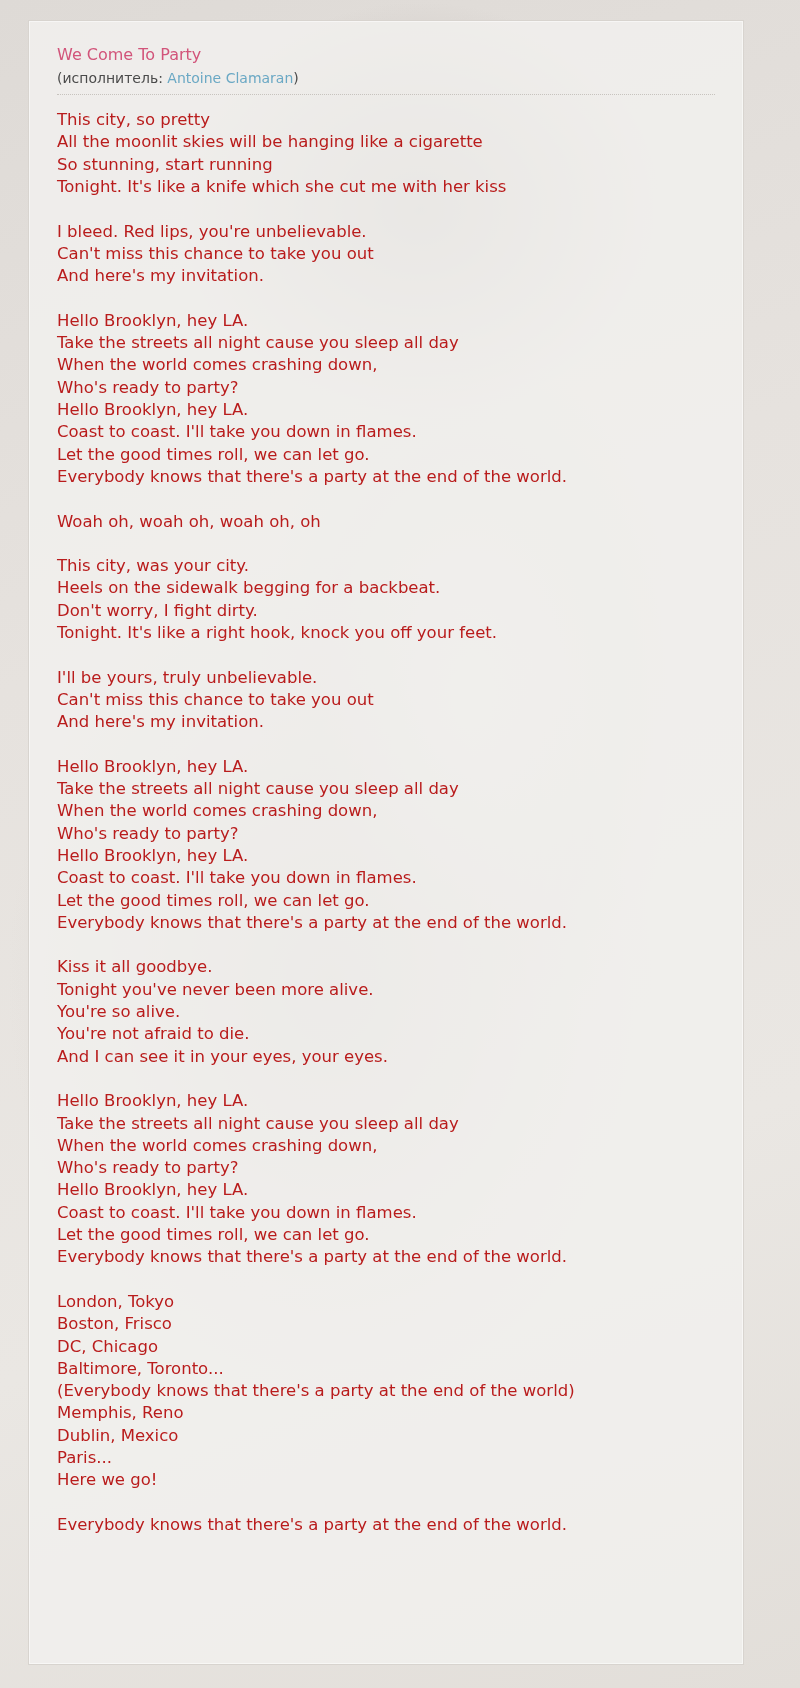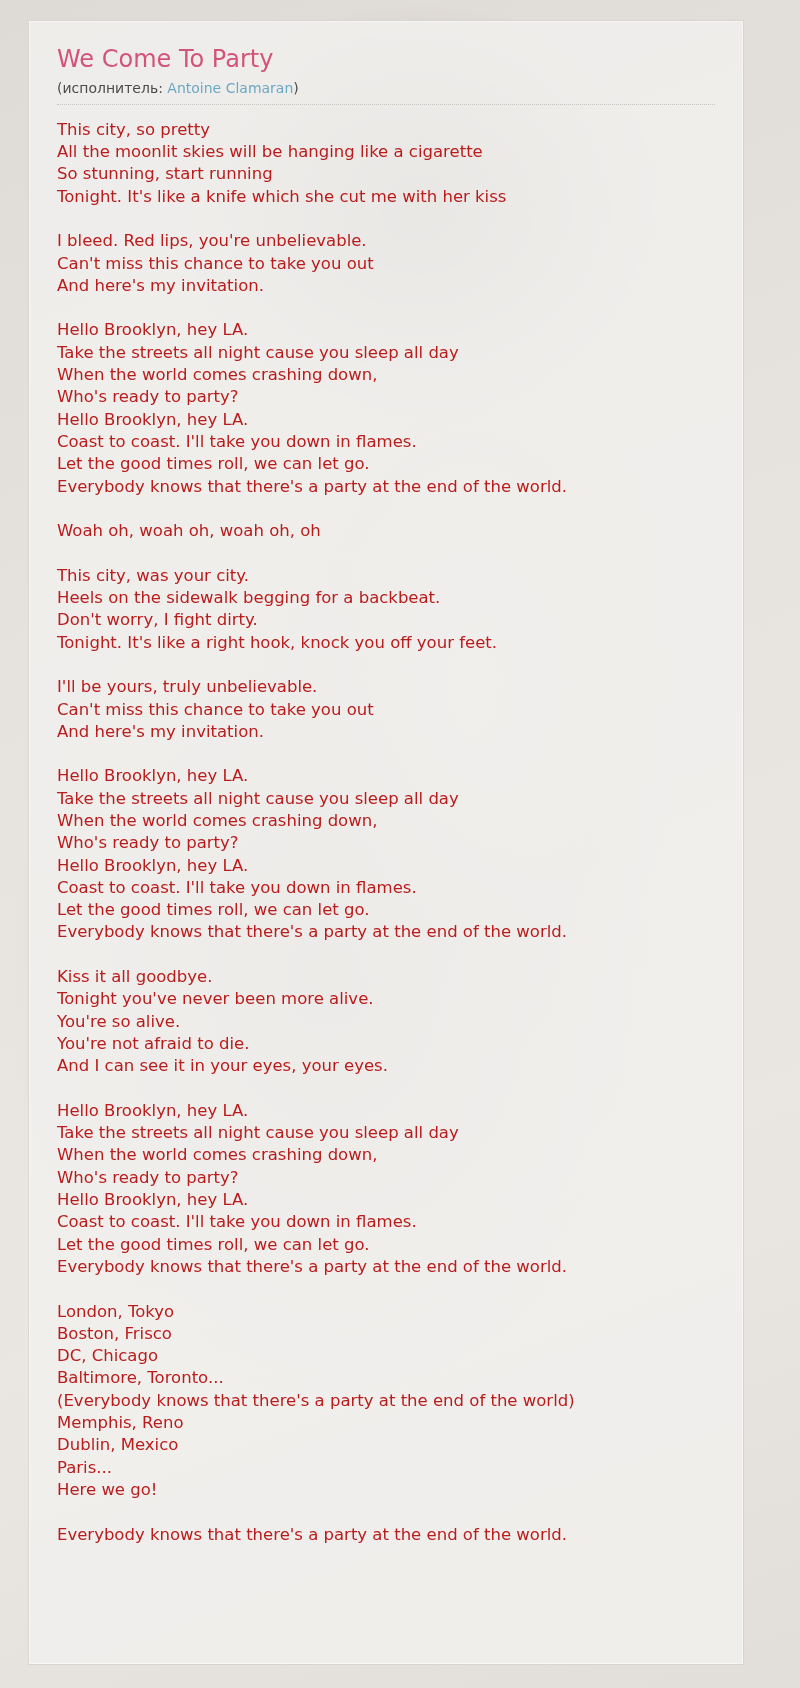--- a/index.html
+++ b/index.html
@@ -35,21 +35,21 @@
     width: 716px;
     min-height: 1645px;
     box-sizing: border-box;
     background: rgba(241,240,238,0.86);
     border: 1px solid #d8d4cf;
     box-shadow: 0 0 0 1px rgba(255,255,255,0.5) inset;
     padding: 20px 28px 26px 28px;
   }
   .song-title {
     color: #d2547a;
-    font-size: 24px;
+    font-size: 16px;
     font-weight: normal;
     line-height: 1.2;
     margin: 4px 0 6px 0;
     font-family: "DejaVu Sans", sans-serif;
   }
   .artist-line {
     font-size: 14px;
     color: #4a4a4a;
     padding-bottom: 8px;
     border-bottom: 1px dotted #c7c3be;

